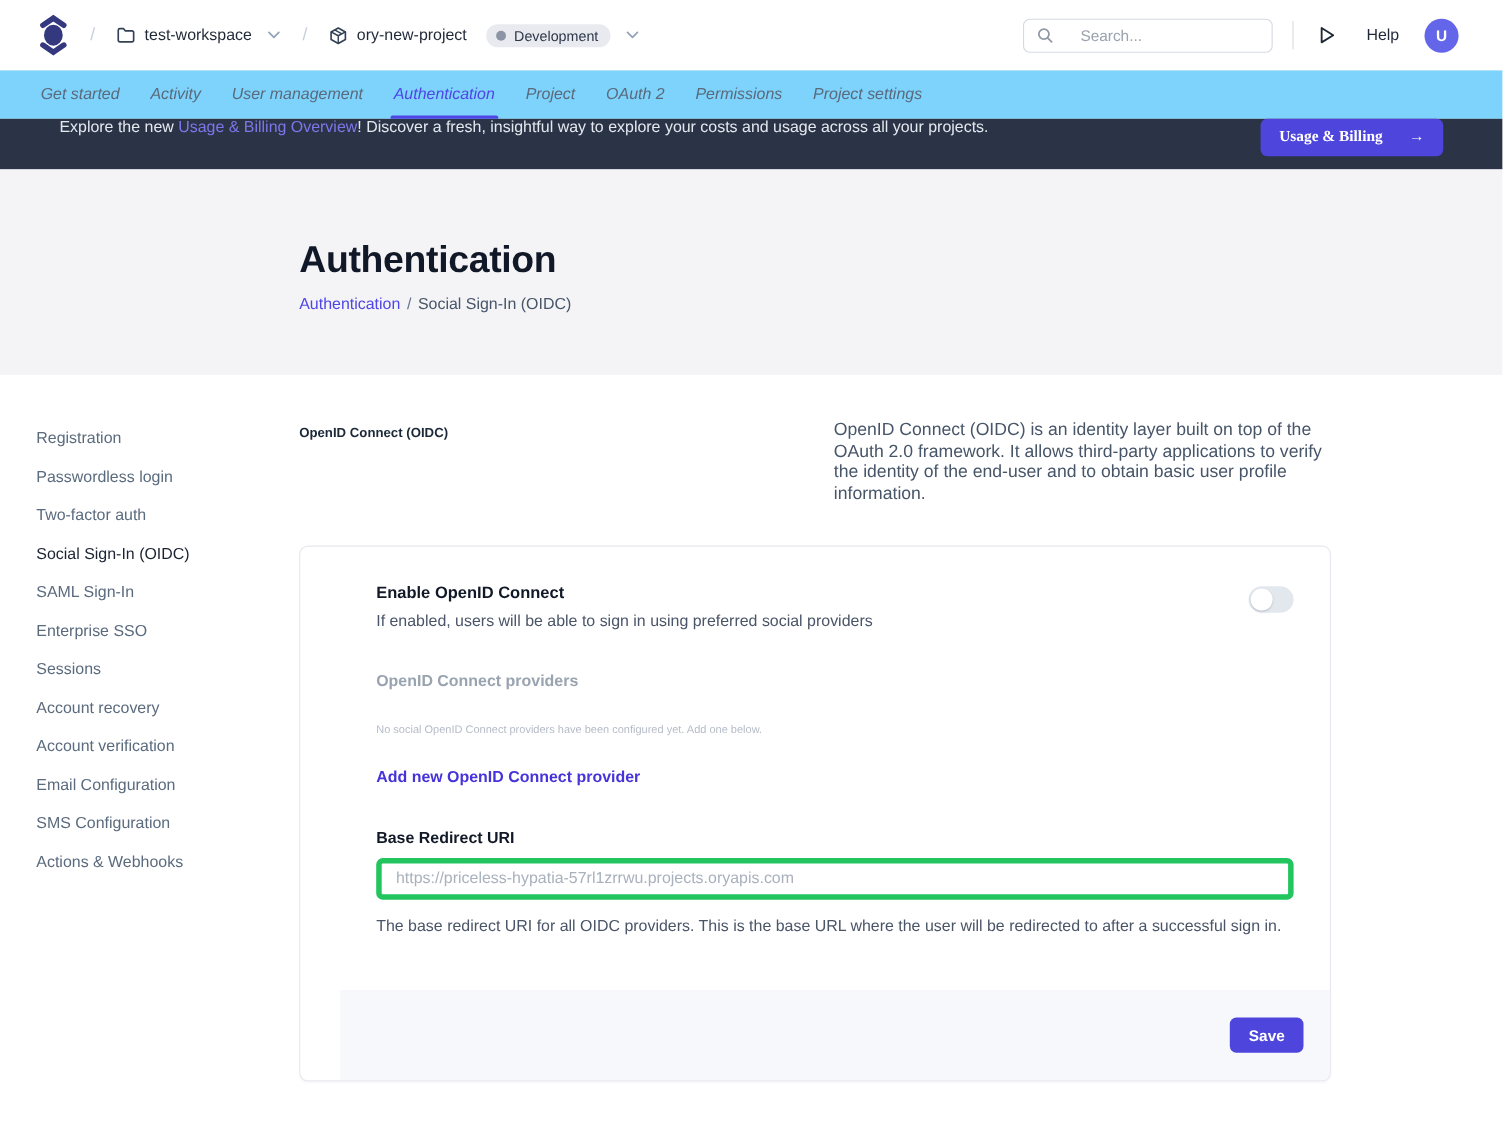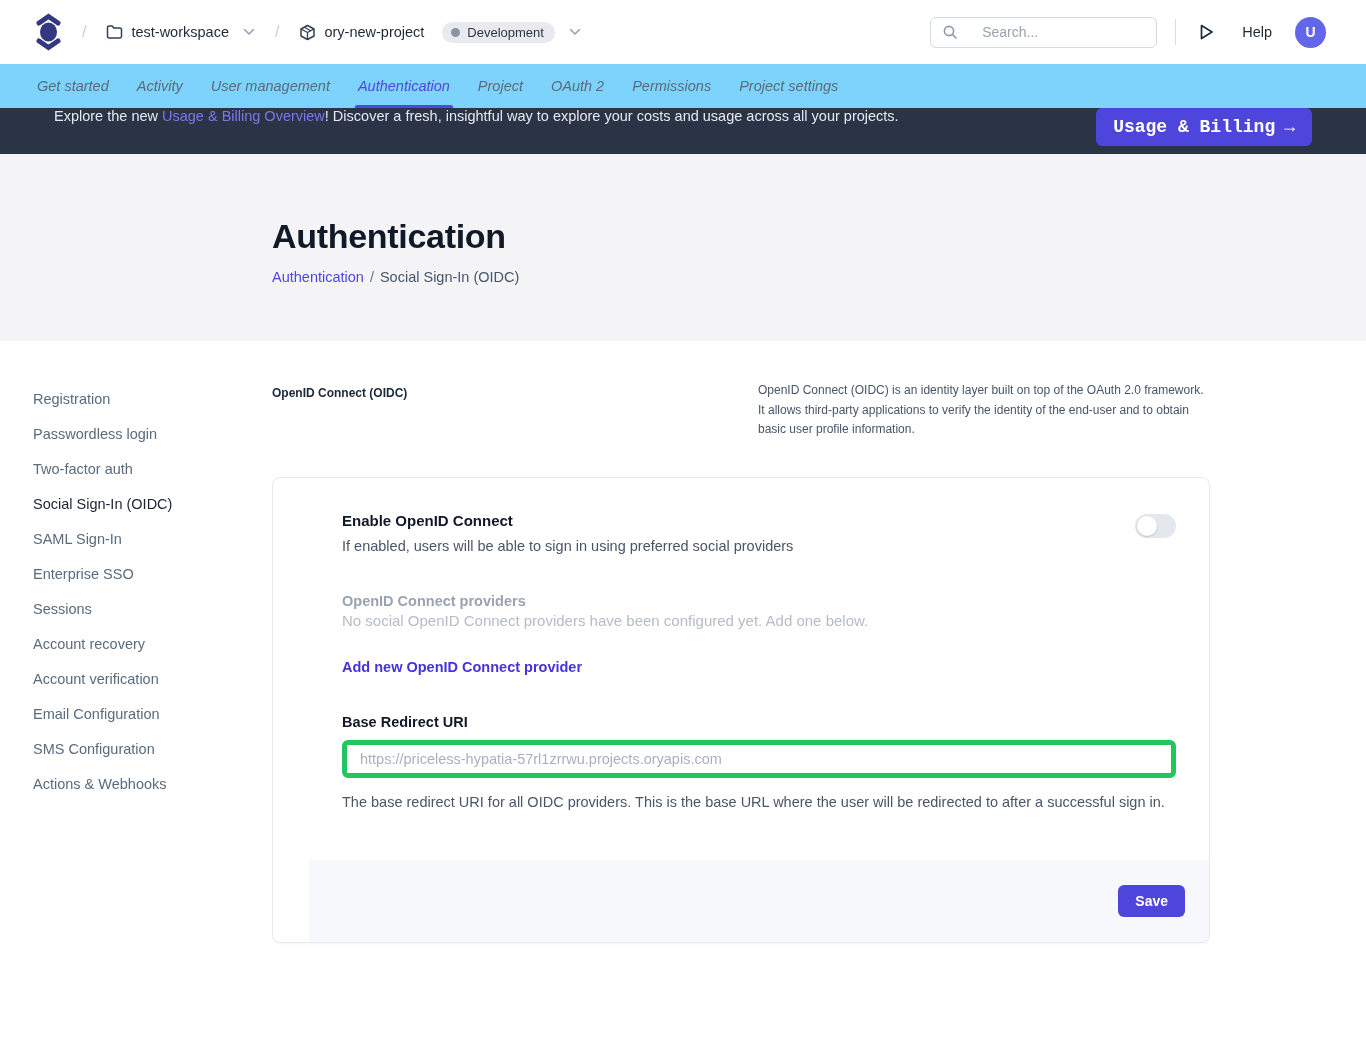--- a/index.html
+++ b/index.html
@@ -59,23 +59,23 @@
 
   
   .banner {
     height: 46px; background: #2b3447; color: #e4e8ef;
     display: flex; align-items: flex-start; padding: 0 54px;
     font-size: 14.5px;
   }
   .banner a { color: #7d76e9; text-decoration: none; cursor: pointer; }
   .banner-btn {
     margin-left: auto; background: #4e46dc; color: #fff; border: none;
-    font-family: Liberation Mono, monospace;
-    font-size: 18px; font-weight: 700; border-radius: 6px;
-    padding: 9px 17px; display: flex; align-items: center; gap: 9px; cursor: pointer;
+    font-family: Liberation Serif, serif;
+    font-size: 14px; font-weight: 700; border-radius: 6px;
+    padding: 9px 17px; display: flex; align-items: center; gap: 24px; cursor: pointer;
   }
 
   
   .hero { height: 187px; background: #f4f4f6; padding: 63px 0 0 272px; }
   .hero-title { font-size: 34px; font-weight: 700; color: #111827; letter-spacing: -0.3px; }
   .hero-crumbs { margin-top: 13px; font-size: 14.5px; }
   .hero-crumbs a { color: #4f46e5; text-decoration: none; cursor: pointer; }
   .hero-crumbs .sep { color: #64748b; margin: 0 6px; }
   .hero-crumbs .current { color: #475569; }
 
@@ -84,21 +84,21 @@
   .side-nav { width: 239px; flex: 0 0 239px; padding-top: 4px; }
   .side-item {
     font-size: 14.5px; color: #5b6b7e; padding: 6px 0; margin-bottom: 7px;
     cursor: pointer; white-space: nowrap;
   }
   .side-item.active { color: #1a2332; font-weight: 500; }
 
   .main-col { width: 938px; flex: 0 0 938px; }
   .section-head { display: flex; justify-content: space-between; align-items: flex-start; }
   .section-title { font-size: 12px; font-weight: 700; color: #1b2838; padding-top: 5px; }
-  .section-desc { width: 452px; font-size: 12px; line-height: 19.5px; color: #475569; }
+  .section-desc { width: 452px; font-size: 16px; line-height: 19.5px; color: #475569; }
 
   
   .card {
     margin-top: 37px; background: #fff;
     border: 1px solid #e7e9ee; border-radius: 8px;
     box-shadow: 0 1px 2px rgba(16,24,40,0.04);
     overflow: hidden;
     padding-left: 36px;
   }
   .card-body { padding: 34px 33px 50px 33px; }
@@ -107,21 +107,21 @@
   .toggle-sub { margin-top: 9px; font-size: 14.5px; color: #4a5568; }
   .switch {
     width: 41px; height: 24px; border-radius: 12px; background: #e3e8ef;
     position: relative; cursor: pointer; flex: 0 0 auto; margin-top: 2px;
   }
   .switch .knob {
     position: absolute; top: 2px; left: 2px; width: 20px; height: 20px;
     border-radius: 50%; background: #ffffff; box-shadow: 0 1px 2px rgba(16,24,40,0.18);
   }
   .providers-label { margin-top: 39px; font-size: 14.5px; font-weight: 700; color: #9aa3b0; }
-  .providers-empty { margin-top: 3px; font-size: 15px; color: #b5bcc7; }
+  .providers-empty { margin-top: 30px; font-size: 10px; color: #b5bcc7; }
   .add-link {
     display: inline-block; margin-top: 30px; font-size: 14.5px; font-weight: 600;
     color: #4633d9; text-decoration: none; cursor: pointer;
   }
   .field-label { margin-top: 38px; font-size: 14.5px; font-weight: 700; color: #111827; }
   .text-input {
     margin-top: 10px; width: 100%; height: 38px;
     border: 5px solid #22c55e; border-radius: 6px; padding: 0 13px;
     font-family: "Liberation Sans", sans-serif; font-size: 14.5px; color: #374151;
     outline: none; background: #fff;

